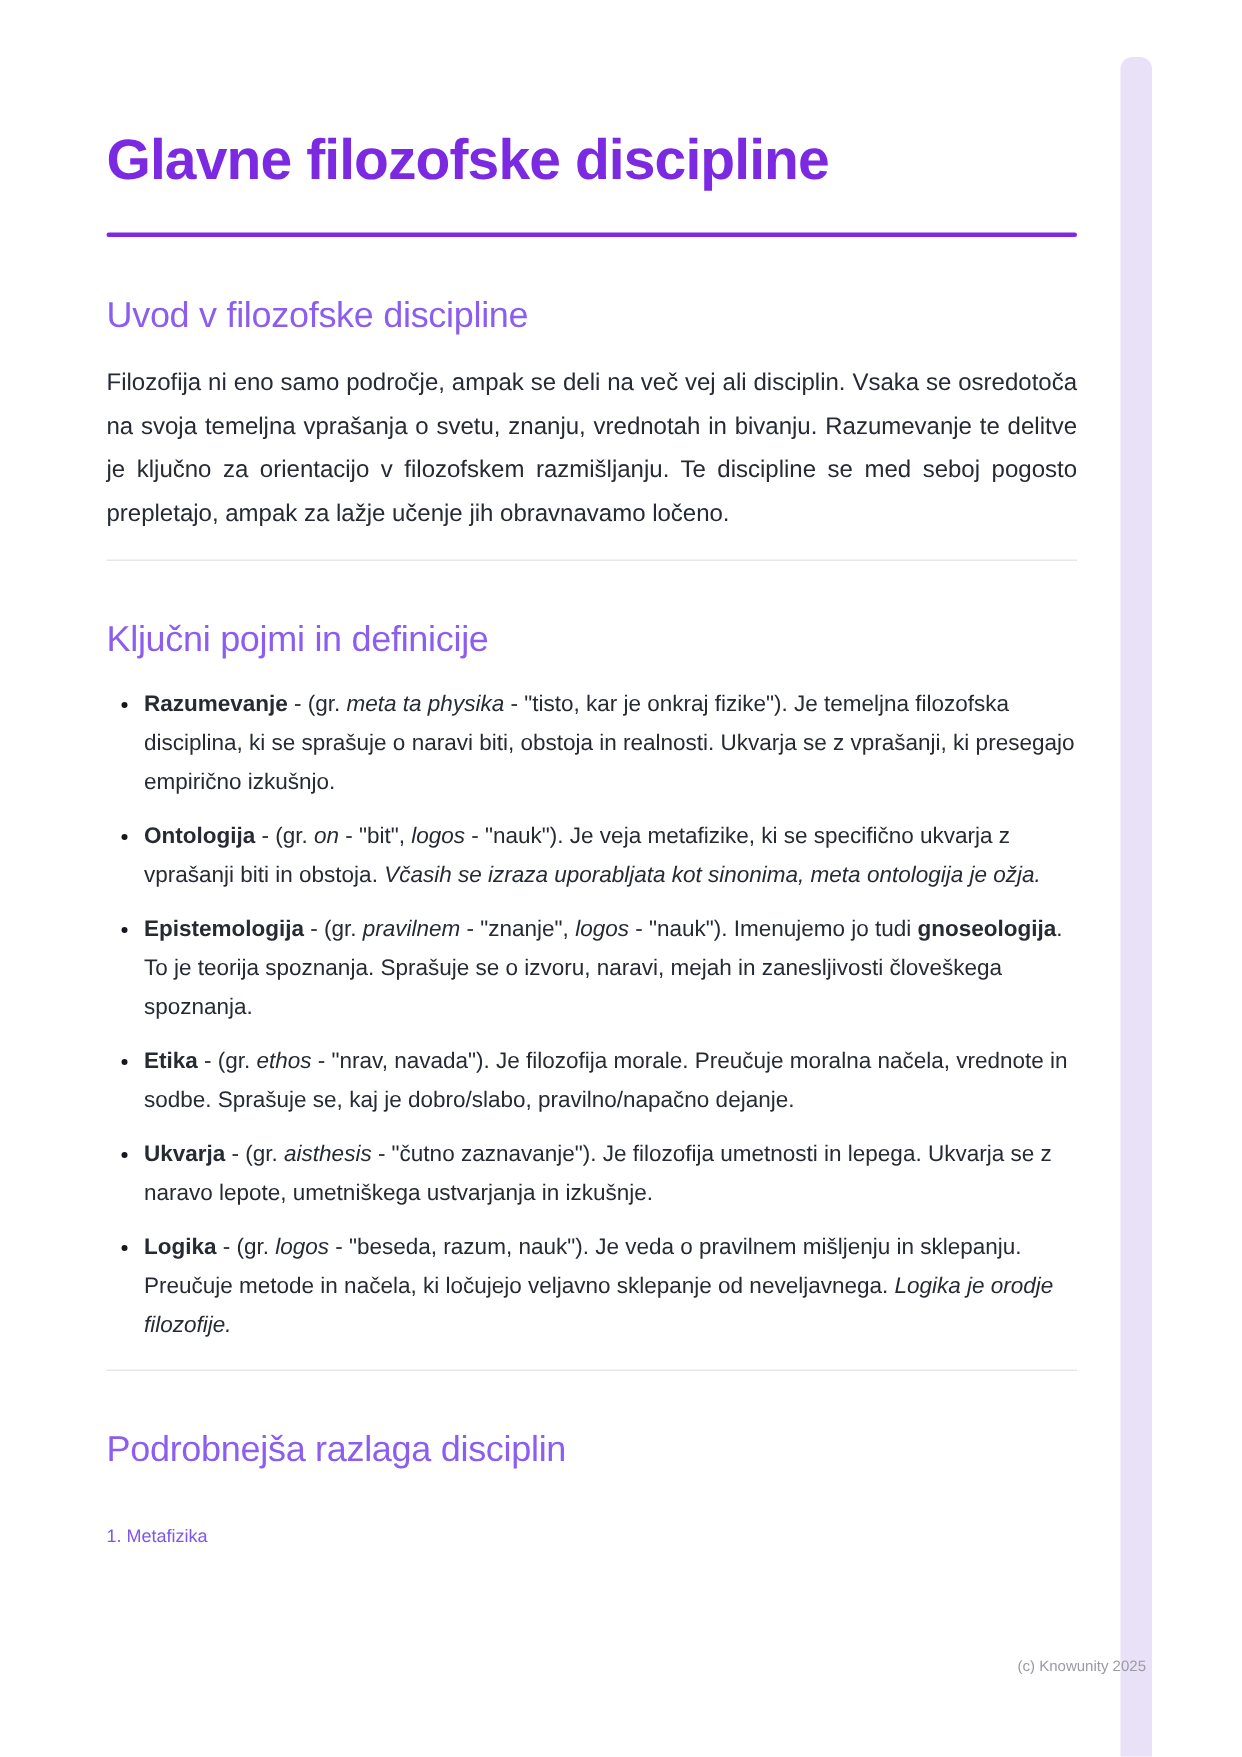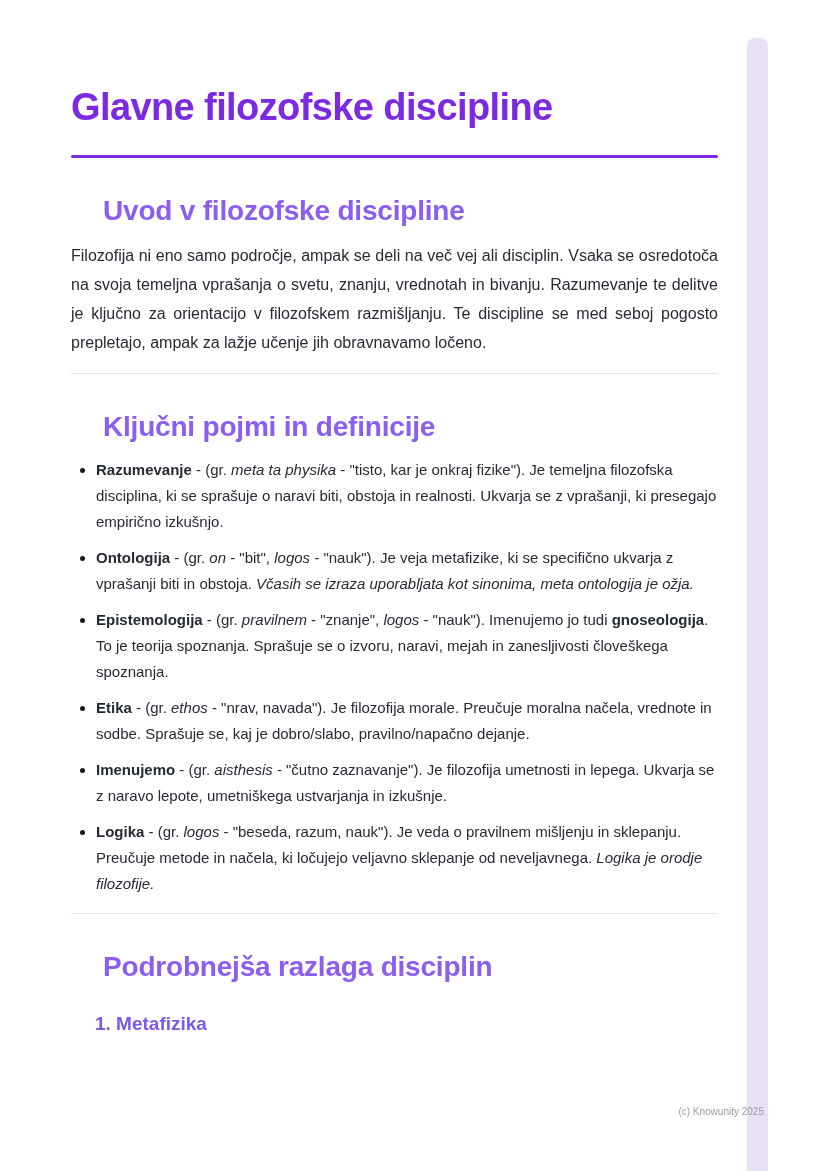--- a/index.html
+++ b/index.html
@@ -36,26 +36,25 @@
   }
   .title-rule {
     border: none;
     height: 3px;
     margin-top: 24px;
     border-radius: 2px;
     background: var(--title, #7c2ae2);
   }
   h2.section-heading {
     margin-top: 38px;
-    font-size: 28px;
+    font-size: 24px;
     line-height: 29px;
-    font-weight: bold;
+    font-weight: normal;
     letter-spacing: -0.2px;
     color: var(--heading, #8b5ef0);
-    margin-left: 32px;
   }
   p.body-text {
     margin-top: 16px;
     font-size: 16px;
     line-height: 29px;
   }
   p.justified { text-align: justify; }
   hr.divider {
     border: none;
     border-top: 1px solid var(--divider, #e7e7ea);
@@ -68,25 +67,24 @@
   ul.terms li {
     font-size: 15px;
     line-height: 26px;
     margin-bottom: 10px;
   }
   ul.terms li::marker { color: #15181d; }
   .b { font-weight: bold; }
   .i { font-style: italic; }
   h3.sub-heading {
     margin-top: 32px;
-    font-size: 19px;
+    font-size: 12px;
     line-height: 22px;
-    font-weight: bold;
+    font-weight: normal;
     color: var(--subheading, #7e57ec);
-    margin-left: 24px;
   }
   .footer {
     position: absolute;
     right: 64px;
     bottom: 54px;
     font-size: 10px;
     color: var(--footer, #9b9ba1);
     z-index: 2;
   }
 </style>
@@ -107,21 +105,21 @@
 
   <hr class="divider">
 
   <section>
     <h2 class="section-heading">Ključni pojmi in definicije</h2>
     <ul class="terms">
       <li><span class="b">Razumevanje</span><span> - (gr. </span><span class="i">meta ta physika</span><span> - "tisto, kar je onkraj fizike"). Je temeljna filozofska disciplina, ki se sprašuje o naravi biti, obstoja in realnosti. Ukvarja se z vprašanji, ki presegajo empirično izkušnjo.</span></li>
       <li><span class="b">Ontologija</span><span> - (gr. </span><span class="i">on</span><span> - "bit", </span><span class="i">logos</span><span> - "nauk"). Je veja metafizike, ki se specifično ukvarja z vprašanji biti in obstoja. </span><span class="i">Včasih se izraza uporabljata kot sinonima, meta ontologija je ožja.</span></li>
       <li><span class="b">Epistemologija</span><span> - (gr. </span><span class="i">pravilnem</span><span> - "znanje", </span><span class="i">logos</span><span> - "nauk"). Imenujemo jo tudi </span><span class="b">gnoseologija</span><span>. To je teorija spoznanja. Sprašuje se o izvoru, naravi, mejah in zanesljivosti človeškega spoznanja.</span></li>
       <li><span class="b">Etika</span><span> - (gr. </span><span class="i">ethos</span><span> - "nrav, navada"). Je filozofija morale. Preučuje moralna načela, vrednote in sodbe. Sprašuje se, kaj je dobro/slabo, pravilno/napačno dejanje.</span></li>
-      <li><span class="b">Imenujemo</span><span> - (gr. </span><span class="i">aisthesis</span><span> - "čutno zaznavanje"). Je filozofija umetnosti in lepega. Ukvarja se z naravo lepote, umetniškega ustvarjanja in izkušnje.</span></li>
+      <li><span class="b">Ukvarja</span><span> - (gr. </span><span class="i">aisthesis</span><span> - "čutno zaznavanje"). Je filozofija umetnosti in lepega. Ukvarja se z naravo lepote, umetniškega ustvarjanja in izkušnje.</span></li>
       <li><span class="b">Logika</span><span> - (gr. </span><span class="i">logos</span><span> - "beseda, razum, nauk"). Je veda o pravilnem mišljenju in sklepanju. Preučuje metode in načela, ki ločujejo veljavno sklepanje od neveljavnega. </span><span class="i">Logika je orodje filozofije.</span></li>
     </ul>
   </section>
 
   <hr class="divider">
 
   <section>
     <h2 class="section-heading">Podrobnejša razlaga disciplin</h2>
     <h3 class="sub-heading">1. Metafizika</h3>
   </section>

